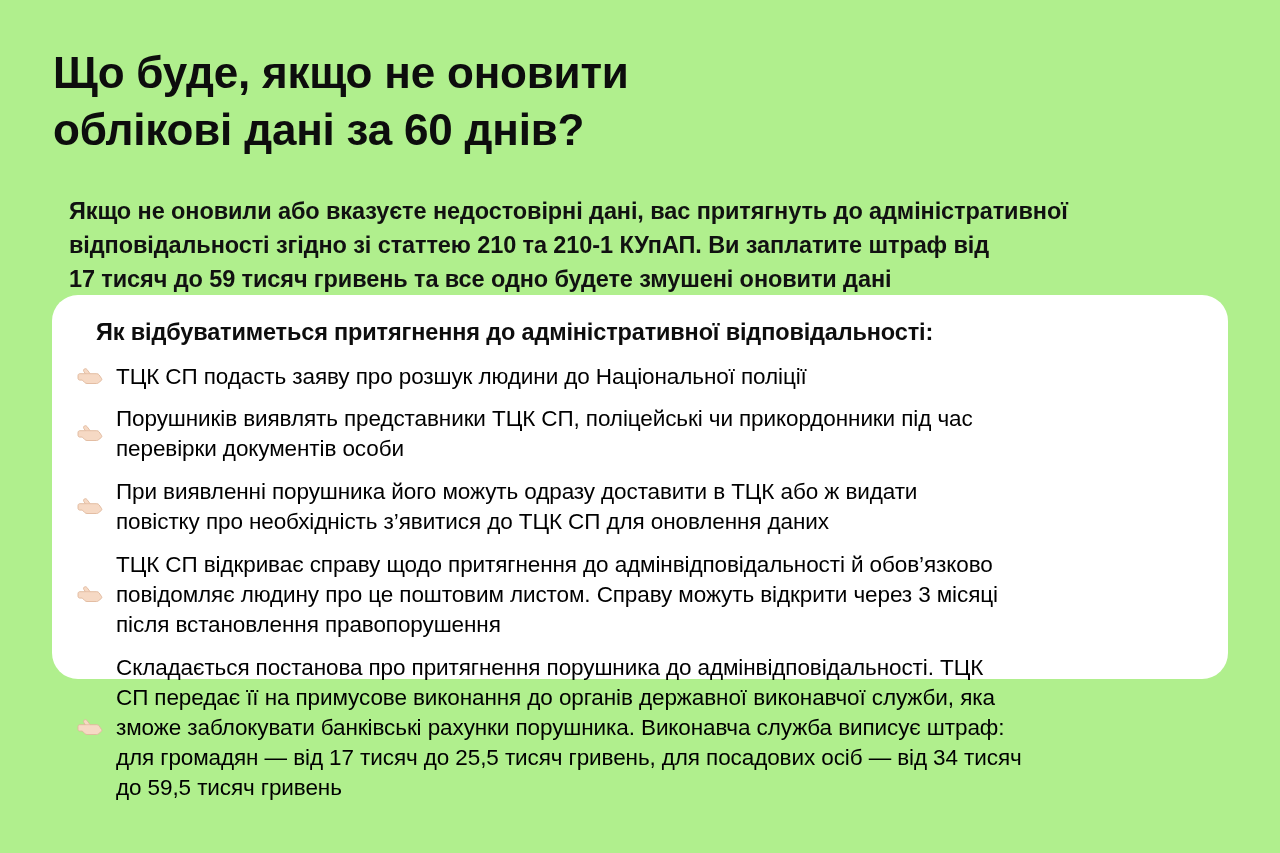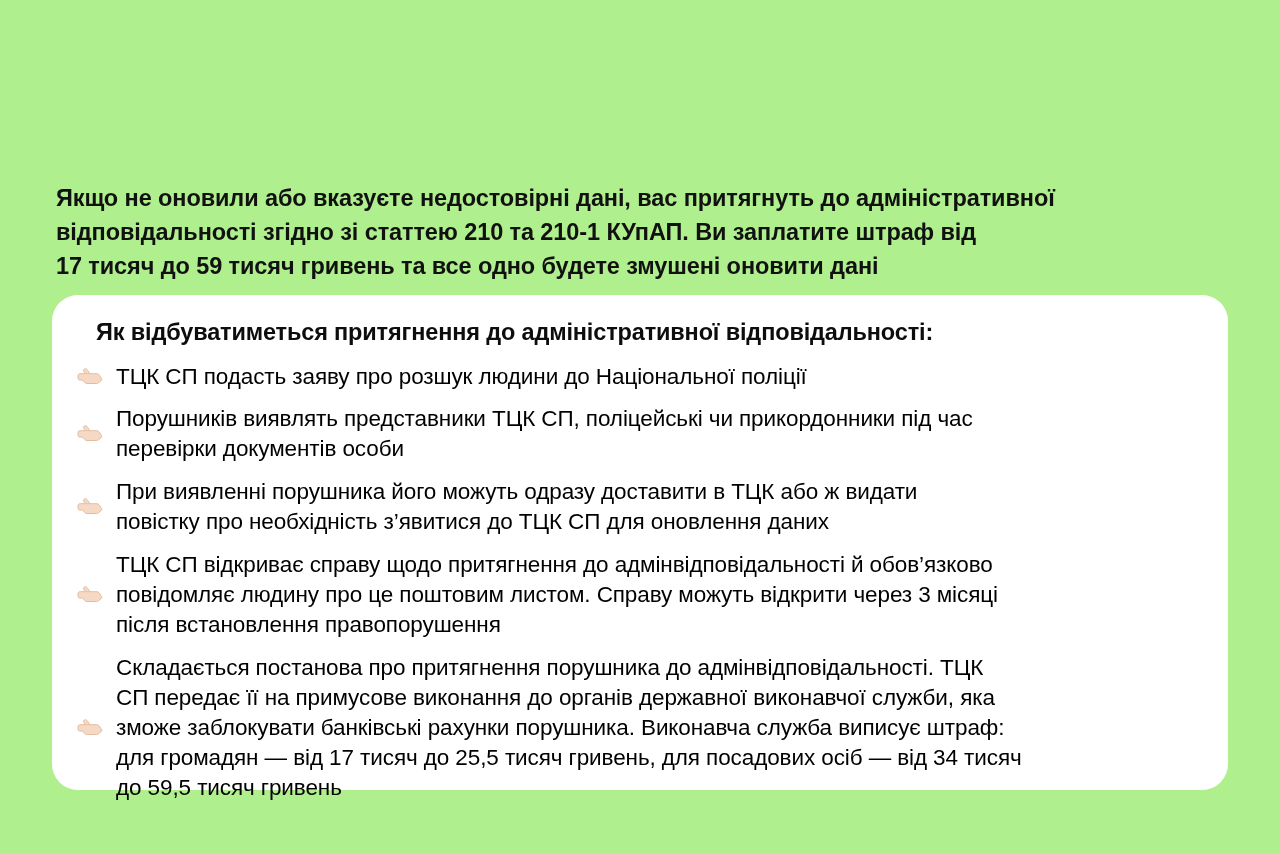--- a/index.html
+++ b/index.html
@@ -53,36 +53,36 @@
     letter-spacing: -0.2px;
     white-space: pre-line;
   }
 
   
   .lead {
     position: absolute;
     left: 53px;
     top: 178px;
     width: 1180px;
-    margin: 3px;
+    margin: 16px;
     color: #111111;
     font-size: 23.5px;
     line-height: 1.45;
     font-weight: 600;
     letter-spacing: -0.1px;
     white-space: pre-line;
   }
 
   
   .card {
     position: absolute;
     left: 52px;
     top: 295px;
     width: 1176px;
-    height: 495px;
+    height: 384px;
     box-sizing: border-box;
     background: #ffffff;
     border-radius: 26px;
     padding: 22px 30px 14px 22px;
   }
 
   .card-heading {
     margin: 0 0 14px 22px;
     color: #0d0d0d;
     font-size: 23.5px;
@@ -123,20 +123,22 @@
     font-weight: 500;
     letter-spacing: -0.1px;
     white-space: pre-line;
   }
 </style>
 </head>
 <body>
 
 <div class="poster">
 
+  <h1 class="headline">Що буде, якщо не оновити
+облікові дані за 60 днів?</h1>
 
   <p class="lead">Якщо не оновили або вказуєте недостовірні дані, вас притягнуть до адміністративної
 відповідальності згідно зі статтею 210 та 210-1 КУпАП. Ви заплатите штраф від
 17 тисяч до 59 тисяч гривень та все одно будете змушені оновити дані</p>
 
   <section class="card">
 
     <h2 class="card-heading">Як відбуватиметься притягнення до адміністративної відповідальності:</h2>
 
     <ul class="steps">

